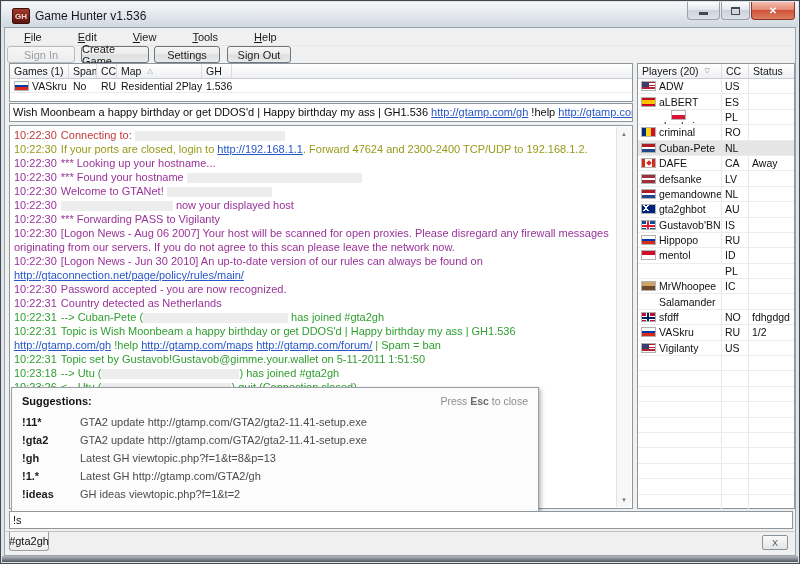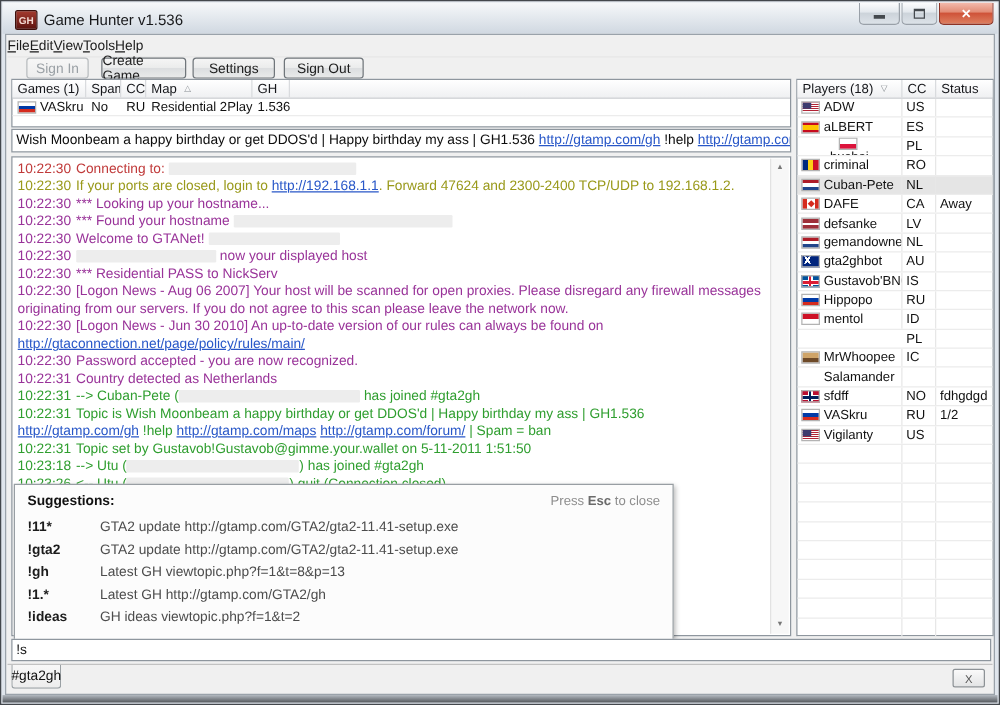--- a/index.html
+++ b/index.html
@@ -10,21 +10,21 @@
   .title-text{position:absolute;left:33px;top:7px;font-size:12px;color:#17181a;}
   .winbtn{position:absolute;top:1px;height:18px;border:1px solid #99a0a8;border-top:none;border-radius:0 0 4px 4px;background:linear-gradient(#fdfdfe,#e3e8ed 45%,#ccd3da 50%,#dce2e8);display:flex;align-items:center;justify-content:center;cursor:default;box-sizing:border-box;}
   .winbtn.close{left:750px;width:44px;background:linear-gradient(#f4bcae,#e28b75 45%,#cf5238 50%,#dd7f60);border-color:#8c3326;color:#fff;font-weight:bold;font-size:10px;}
   .winbtn.min{left:686px;width:33px;}
   .winbtn.max{left:720px;width:29px;}
   .min-glyph{width:9px;height:3px;background:#44494e;margin-top:6px;}
   .max-glyph{width:9px;height:8px;border:1px solid #44494e;border-top-width:2px;box-sizing:border-box;background:transparent;}
   .client{position:absolute;left:3px;top:26px;right:3px;bottom:7px;background:#f0f0f0;border:1px solid #9aa2aa;}
   .frame-bottom{position:absolute;left:1px;right:1px;bottom:1px;height:6px;background:linear-gradient(#b4bac1,#54585d);}
   .menubar{position:absolute;left:5px;top:28px;right:5px;height:16px;background:#f0f0f0;display:flex;align-items:center;font-size:11px;color:#1a1a1a;border-bottom:1px solid #e6e6e6;}
-  .menu-item{padding:1px 0;}
+  .menu-item{padding:1px 18px;}
   .menu-item u{text-decoration:underline;}
   .tbtn{position:absolute;top:45px;height:17px;font-size:11px;color:#1d1d1d;border:1px solid #70767b;border-radius:3px;background:linear-gradient(#f5f5f5,#ebecec 48%,#dcdee0 52%,#e9eaea);display:flex;align-items:center;justify-content:center;box-sizing:border-box;}
   .tbtn.disabled{color:#9aa0a5;border-color:#b8bcbf;background:linear-gradient(#f6f6f6,#ededed);}
   .panel{position:absolute;background:#fff;border:1px solid #8e969e;box-sizing:border-box;}
   .games-panel{left:8px;top:62px;width:624px;height:39px;}
   .players-panel{left:636px;top:62px;width:158px;height:446px;}
   .th-row{display:flex;height:14px;background:linear-gradient(#ffffff,#eff0f2);border-bottom:1px solid #c9ccd0;font-size:10.5px;color:#15161a;}
   .th{padding:0 4px;border-right:1px solid #d9dbde;display:flex;align-items:center;box-sizing:border-box;overflow:hidden;white-space:nowrap;}
   .sort-icon{font-size:7px;color:#8a8f94;margin-left:6px;}
   .g-row{display:flex;height:13px;font-size:10.5px;color:#111;align-items:center;border-bottom:1px solid #ececec;overflow:hidden;}
@@ -97,21 +97,21 @@
   <div class="frame-bottom"></div>
 
   <div class="menubar" id="menubar">
       <div class="menu-item"><u>F</u>ile</div>
       <div class="menu-item"><u>E</u>dit</div>
       <div class="menu-item"><u>V</u>iew</div>
       <div class="menu-item"><u>T</u>ools</div>
       <div class="menu-item"><u>H</u>elp</div>
     </div>
 
-  <div class="tbtn disabled" style="left:20px;width:50px;text-align:center;">Sign In</div>
+  <div class="tbtn disabled" style="left:6px;width:68px;text-align:center;">Sign In</div>
   <div class="tbtn" style="left:80px;width:68px;">Create Game</div>
   <div class="tbtn" style="left:153px;width:66px;">Settings</div>
   <div class="tbtn" style="left:226px;width:64px;">Sign Out</div>
 
   <div class="panel games-panel">
     <div class="th-row">
       <div class="th" style="width:59px;">
           <span>Games (1)</span>
         </div>
       <div class="th" style="width:28px;">
@@ -147,41 +147,41 @@
   <div class="topicbar" id="topicbar"><span>Wish Moonbeam a happy birthday or get DDOS'd | Happy birthday my ass | GH1.536 </span><a class="chat-link" style="color: rgb(40, 87, 200);">http://gtamp.com/gh</a><span> !help </span><a class="chat-link" style="color: rgb(40, 87, 200);">http://gtamp.com/maps</a></div>
 
   <div class="chatbox">
     <div class="chat-content" id="chat-content">
         <div class="chat-line" style="color: rgb(192, 58, 58);"><span class="time">10:22:30</span><span>Connecting to: </span><span class="redact" style="width: 150px; background: rgb(237, 237, 237);"></span></div>
         <div class="chat-line" style="color: rgb(153, 153, 26);"><span class="time">10:22:30</span><span>If your ports are closed, login to </span><a class="chat-link" style="color: rgb(40, 87, 200);">http://192.168.1.1</a><span>. Forward 47624 and 2300-2400 TCP/UDP to 192.168.1.2.</span></div>
         <div class="chat-line" style="color: rgb(153, 51, 153);"><span class="time">10:22:30</span><span>*** Looking up your hostname...</span></div>
         <div class="chat-line" style="color: rgb(153, 51, 153);"><span class="time">10:22:30</span><span>*** Found your hostname </span><span class="redact" style="width: 175px; background: rgb(237, 237, 237);"></span></div>
         <div class="chat-line" style="color: rgb(153, 51, 153);"><span class="time">10:22:30</span><span>Welcome to GTANet! </span><span class="redact" style="width: 105px; background: rgb(237, 237, 237);"></span></div>
         <div class="chat-line" style="color: rgb(153, 51, 153);"><span class="time">10:22:30</span><span class="redact" style="width: 112px; background: rgb(237, 237, 237);"></span><span> now your displayed host</span></div>
-        <div class="chat-line" style="color: rgb(153, 51, 153);"><span class="time">10:22:30</span><span>*** Residential PASS to NickServ</span></div>
+        <div class="chat-line" style="color: rgb(153, 51, 153);"><span class="time">10:22:30</span><span>*** Forwarding PASS to Vigilanty</span></div>
         <div class="chat-line" style="color: rgb(153, 51, 153);"><span class="time">10:22:30</span><span>[Logon News - Aug 06 2007] Your host will be scanned for open proxies. Please disregard any firewall messages originating from our servers. If you do not agree to this scan please leave the network now.</span></div>
         <div class="chat-line" style="color: rgb(153, 51, 153);"><span class="time">10:22:30</span><span>[Logon News - Jun 30 2010] An up-to-date version of our rules can always be found on </span><a class="chat-link" style="color: rgb(40, 87, 200);">http://gtaconnection.net/page/policy/rules/main/</a></div>
         <div class="chat-line" style="color: rgb(153, 51, 153);"><span class="time">10:22:30</span><span>Password accepted - you are now recognized.</span></div>
         <div class="chat-line" style="color: rgb(153, 51, 153);"><span class="time">10:22:31</span><span>Country detected as Netherlands</span></div>
         <div class="chat-line" style="color: rgb(47, 158, 47);"><span class="time">10:22:31</span><span>--&gt; Cuban-Pete (</span><span class="redact" style="width: 145px; background: rgb(237, 237, 237);"></span><span> has joined #gta2gh</span></div>
         <div class="chat-line" style="color: rgb(47, 158, 47);"><span class="time">10:22:31</span><span>Topic is Wish Moonbeam a happy birthday or get DDOS'd | Happy birthday my ass | GH1.536 </span><a class="chat-link" style="color: rgb(40, 87, 200);">http://gtamp.com/gh</a><span> !help </span><a class="chat-link" style="color: rgb(40, 87, 200);">http://gtamp.com/maps</a><span> </span><a class="chat-link" style="color: rgb(40, 87, 200);">http://gtamp.com/forum/</a><span> | Spam = ban</span></div>
         <div class="chat-line" style="color: rgb(47, 158, 47);"><span class="time">10:22:31</span><span>Topic set by Gustavob!Gustavob@gimme.your.wallet on 5-11-2011 1:51:50</span></div>
         <div class="chat-line" style="color: rgb(47, 158, 47);"><span class="time">10:23:18</span><span>--&gt; Utu (</span><span class="redact" style="width: 138px; background: rgb(237, 237, 237);"></span><span>) has joined #gta2gh</span></div>
         <div class="chat-line" style="color: rgb(47, 158, 47);"><span class="time">10:23:26</span><span>&lt;-- Utu (</span><span class="redact" style="width: 130px; background: rgb(237, 237, 237);"></span><span>) quit (Connection closed)</span></div>
       </div>
     <div class="chat-scroll">
       <div class="scroll-arrow up">▲</div>
       <div class="scroll-arrow down">▼</div>
     </div>
   </div>
 
   <div class="panel players-panel">
     <div class="th-row">
       <div class="th" style="width:84px;">
-          <span>Players (18)</span>
+          <span>Players (20)</span>
           <span class="sort-icon">▽</span>
         </div>
       <div class="th" style="width:27px;">
           <span>CC</span>
         </div>
       <div class="th" style="flex:1;border-right:none;">
           <span>Status</span>
         </div>
     </div>
     <div id="players-body">

